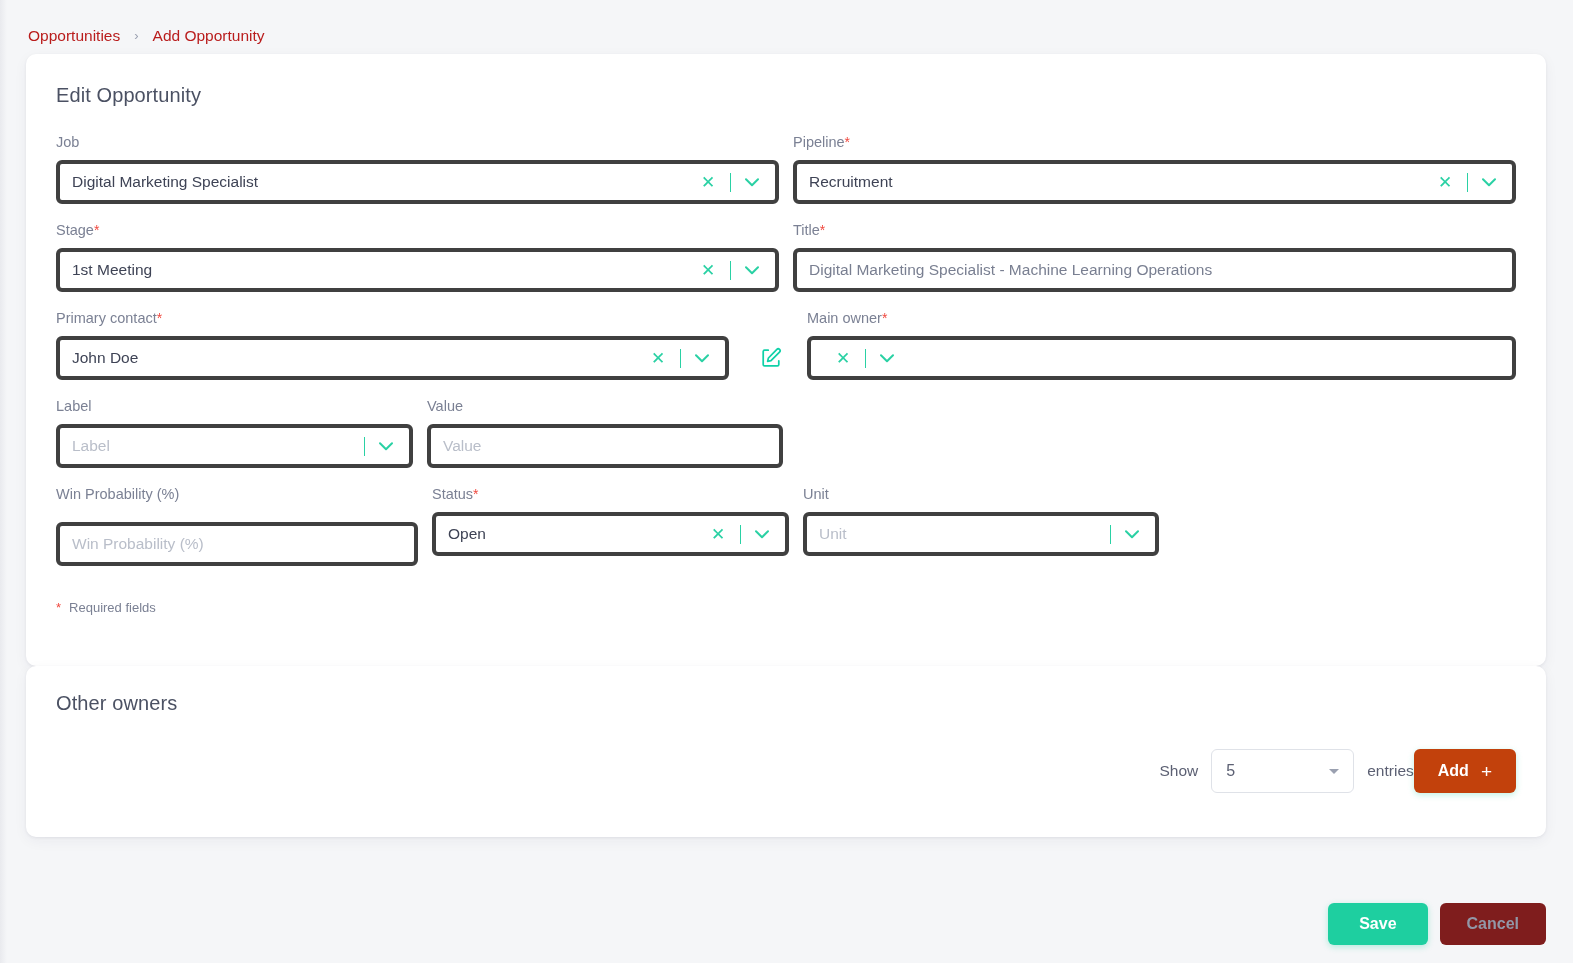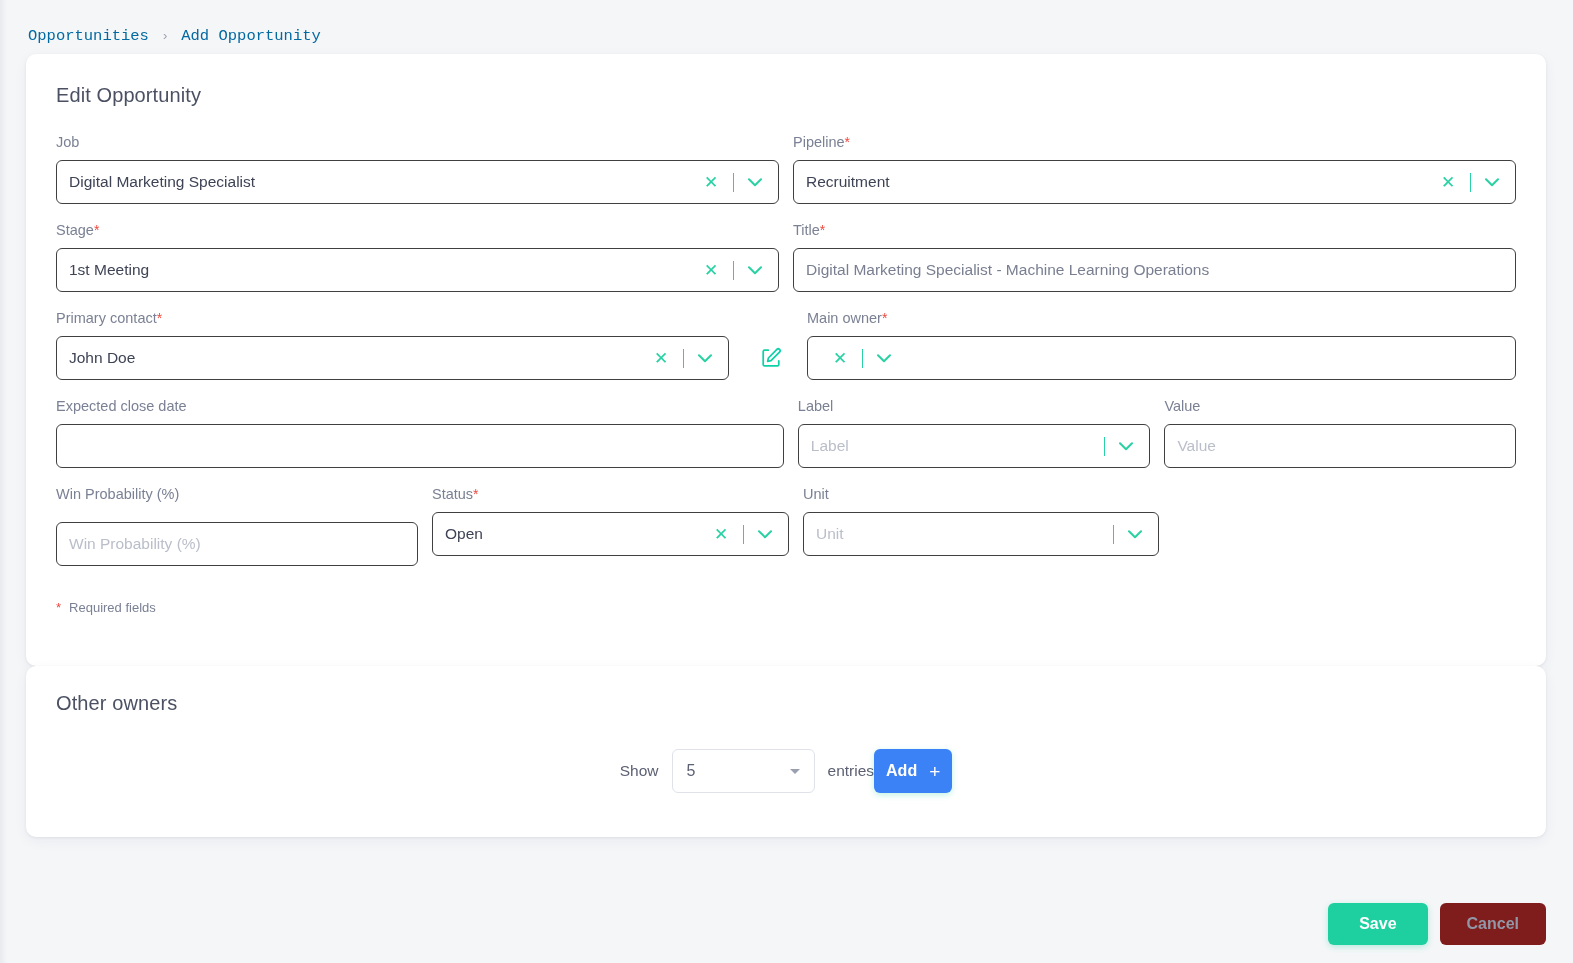--- a/index.html
+++ b/index.html
@@ -22,21 +22,21 @@
   
   .breadcrumb {
     display: flex;
     align-items: center;
     gap: 14px;
     padding: 17px 0 0 28px;
     font-size: 15.5px;
     color: #5c6073;
     height: 54px;
   }
-  .breadcrumb .crumb { color: #0369a1; text-decoration: none; font-family: Liberation Mono, monospace; }
+  .breadcrumb .crumb { color: #b91c1c; text-decoration: none; }
   .breadcrumb .crumb.link { cursor: pointer; }
   .breadcrumb .sep { color: #9aa0b0; font-size: 13px; }
 
   
   .card {
     background: #ffffff;
     border-radius: 10px;
     margin-left: 26px;
     width: 1520px;
     box-shadow: 0 1px 3px rgba(40,45,70,.07), 0 4px 14px rgba(40,45,70,.05);
@@ -75,21 +75,21 @@
     color: #7b8194;
     margin-bottom: 9px;
     line-height: 18px;
     white-space: nowrap;
   }
   .req { color: #f0483e; font-size: 14px; }
 
   .control {
     position: relative;
     height: 44px;
-    border: 1px solid #404040;
+    border: 4px solid #404040;
     border-radius: 6px;
     background: #fff;
     display: flex;
     align-items: center;
     padding: 0 12px;
     cursor: text;
   }
   .control.select { cursor: pointer; }
 
   .control .value {
@@ -160,21 +160,21 @@
     margin-top: 34px;
     font-size: 13px;
     color: #7b8194;
   }
   .required-note .star { color: #f0483e; font-size: 13px; }
 
   
   .owners-toolbar {
     display: flex;
     align-items: center;
-    justify-content: center;
+    justify-content: flex-end;
   }
   .show-entries {
     display: flex;
     align-items: center;
     gap: 13px;
     font-size: 15.5px;
     color: #5c6073;
   }
   .entries-select {
     position: relative;
@@ -200,24 +200,24 @@
 
   .btn {
     border: none;
     border-radius: 6px;
     font-size: 16px;
     font-weight: 700;
     cursor: pointer;
     font-family: "Liberation Sans", sans-serif;
   }
   .btn-add {
-    background: #3b82f6;
+    background: #c2410c;
     color: #fff;
     height: 44px;
-    padding: 0 12px;
+    padding: 0 24px;
     display: flex;
     align-items: center;
     gap: 12px;
     box-shadow: 0 2px 6px rgba(30,207,160,.28);
   }
   .btn-add .plus { font-size: 19px; font-weight: 400; line-height: 1; }
 
   
   .footer {
     position: absolute;
@@ -368,28 +368,20 @@
               <svg width="14" height="9" viewBox="0 0 14 9">
                   <path d="M1 1.2 L7 7.2 L13 1.2" fill="none" stroke="#2ad1a4" stroke-width="2" stroke-linecap="round" stroke-linejoin="round"></path>
                 </svg>
             </span>
           </span>
         </div>
       </div>
     </div>
 
     <div class="row">
-      <div class="col col-half">
-        <label class="field-label">
-          <span>Expected close date</span>
-        </label>
-        <div class="control">
-          <span class="value placeholder"></span>
-        </div>
-      </div>
 
       <div class="col col-w357">
         <label class="field-label">
           <span>Label</span>
         </label>
         <div class="control select">
           <span class="value placeholder">Label</span>
           <span class="ctrl-icons">
             <span class="ico-divider"></span>
             <span class="ico-caret">

